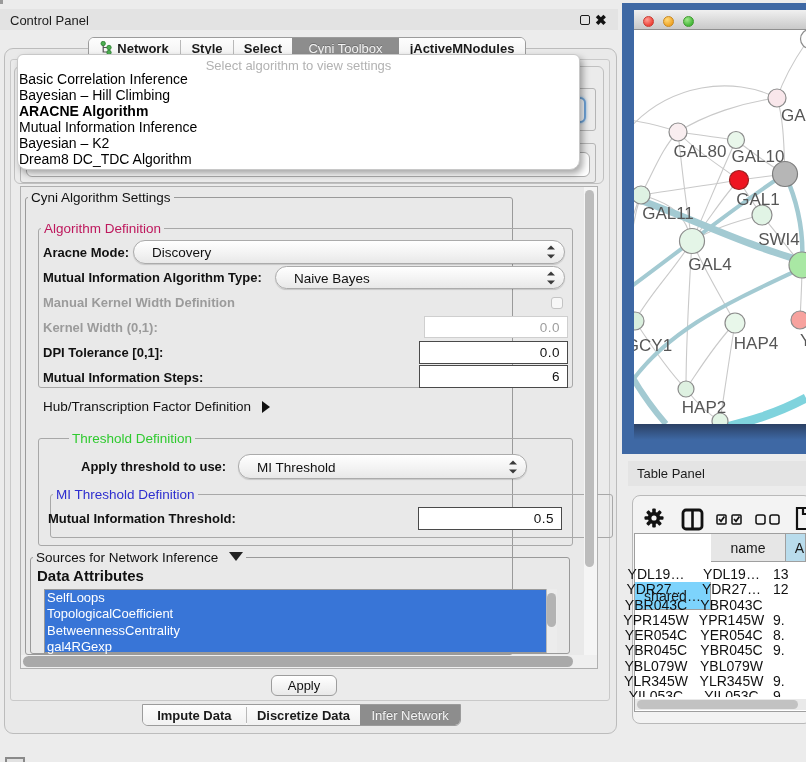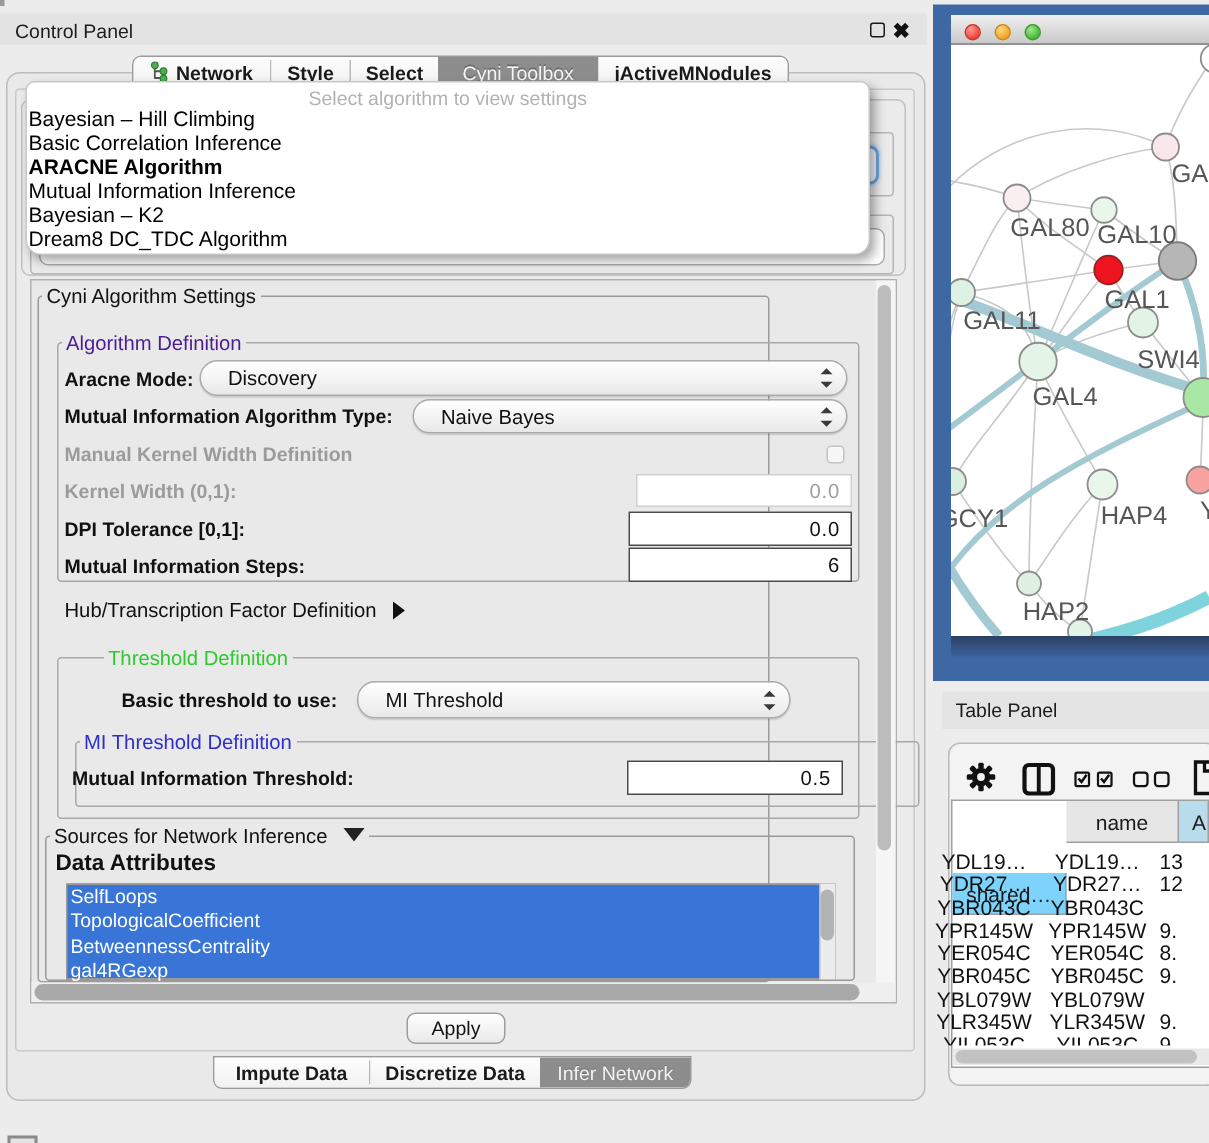--- a/index.html
+++ b/index.html
@@ -41,21 +41,21 @@
 <div class="abs" style="left:20px;top:143px;width:576px;height:40px;border:1px solid #b5b5b5;border-radius:3px;"></div>
 <div class="abs" style="left:26px;top:152px;width:564px;height:25px;border:1px solid #adadad;border-radius:6px;background:#fff;"></div>
 
 <div class="abs" style="left:20px;top:186px;width:578px;height:483px;background:#e9e9e9;border:1px solid #b0b0b0;"></div>
 
 <fieldset class="abs grp" style="left:25px;top:190px;width:488px;height:465px;border-color:#9a9a9a;">
 <legend style="color:#111;">Cyni Algorithm Settings</legend>
 </fieldset>
 
 <fieldset class="abs grp" style="left:38px;top:221px;width:535px;height:167px;">
-<legend style="color:#4c1d95;">Algorithm Definition</legend>
+<legend style="color:#be185d;">Algorithm Definition</legend>
 </fieldset>
 
 <div class="abs lbl" style="left:43px;top:245px;">Aracne Mode:</div>
 <div class="abs combo" style="left:133px;top:240px;width:432px;height:24px;">
     <span>Discovery</span>
     <i></i>
   </div>
 <div class="abs lbl" style="left:43px;top:270px;">Mutual Information Algorithm Type:</div>
 <div class="abs combo" style="left:275px;top:266px;width:290px;height:23px;">
     <span>Naive Bayes</span>
@@ -68,21 +68,21 @@
 <div class="abs lbl" style="left:43px;top:345px;">DPI Tolerance [0,1]:</div>
 <div class="abs field" style="left:419px;top:341px;width:149px;height:23px;">0.0</div>
 <div class="abs lbl" style="left:43px;top:370px;">Mutual Information Steps:</div>
 <div class="abs field" style="left:419px;top:365px;width:149px;height:23px;">6</div>
 
 <div class="abs" style="left:43px;top:399px;font-size:13.5px;color:#111;white-space:nowrap;">Hub/Transcription Factor Definition <span style="display:inline-block;width:0;height:0;border-left:8px solid #111;border-top:6px solid transparent;border-bottom:6px solid transparent;vertical-align:-2px;margin-left:7px;"></span></div>
 
 <fieldset class="abs grp" style="left:38px;top:431px;width:535px;height:115px;">
 <legend style="color:#2fca2f;margin-left:30px;">Threshold Definition</legend>
 </fieldset>
-<div class="abs lbl" style="left:81px;top:459px;">Basic threshold to use:</div>
+<div class="abs lbl" style="left:81px;top:459px;">Apply threshold to use:</div>
 <div class="abs combo" style="left:238px;top:454px;width:289px;height:25px;">
     <span>MI Threshold</span>
     <i></i>
   </div>
 <fieldset class="abs grp" style="left:50px;top:487px;width:563px;height:51px;">
 <legend style="color:#2e2ecf;">MI Threshold Definition</legend>
 </fieldset>
 <div class="abs lbl" style="left:48px;top:511px;">Mutual Information Threshold:</div>
 <div class="abs field" style="left:418px;top:507px;width:144px;height:23px;">0.5</div>
 
@@ -111,22 +111,22 @@
   <div class="ttab" style="width:114px;">Discretize Data</div>
   <div class="ttab sel" style="width:100px;">Infer Network</div>
 </div>
 
 <div class="abs" style="left:5px;top:757px;width:20px;height:10px;background:#e2e2e2;border:2px solid #8a8a8a;"></div>
 
 <div class="abs" style="left:0;top:0;width:3px;height:4px;background:#9a9a9a;"></div>
 
 <div class="abs" id="dropdown" style="left:17px;top:54px;width:563px;height:116px;background:#fff;border:1px solid #c8c8c8;border-radius:6px 6px 10px 10px;box-shadow:3px 4px 7px rgba(0,0,0,0.35);">
   <div style="text-align:center;color:#b2b2b2;font-size:13px;padding-top:3px;height:16px;line-height:16px;">Select algorithm to view settings</div>
+  <div class="dd">Basic Correlation Inference</div>
   <div class="dd">Bayesian – Hill Climbing</div>
-  <div class="dd">Basic Correlation Inference</div>
   <div class="dd bold">ARACNE Algorithm</div>
   <div class="dd">Mutual Information Inference</div>
   <div class="dd">Bayesian – K2</div>
   <div class="dd">Dream8 DC_TDC Algorithm</div>
 </div>
 
 <div class="abs" style="left:622px;top:3px;width:184px;height:451px;background:#3e68a4;"></div>
 <div class="abs" style="left:634px;top:10px;width:172px;height:20px;background:linear-gradient(#f0f0f0,#c9c9c9);border-bottom:1px solid #8f8f8f;"></div>
 <div class="abs light" style="left:643px;top:16px;background:radial-gradient(circle at 35% 30%, #ff9d94, #ee443a 70%);border-color:#c93a31;"></div>
 <div class="abs light" style="left:663px;top:16px;background:radial-gradient(circle at 35% 30%, #ffd97a, #f0a629 70%);border-color:#c9891f;"></div>

